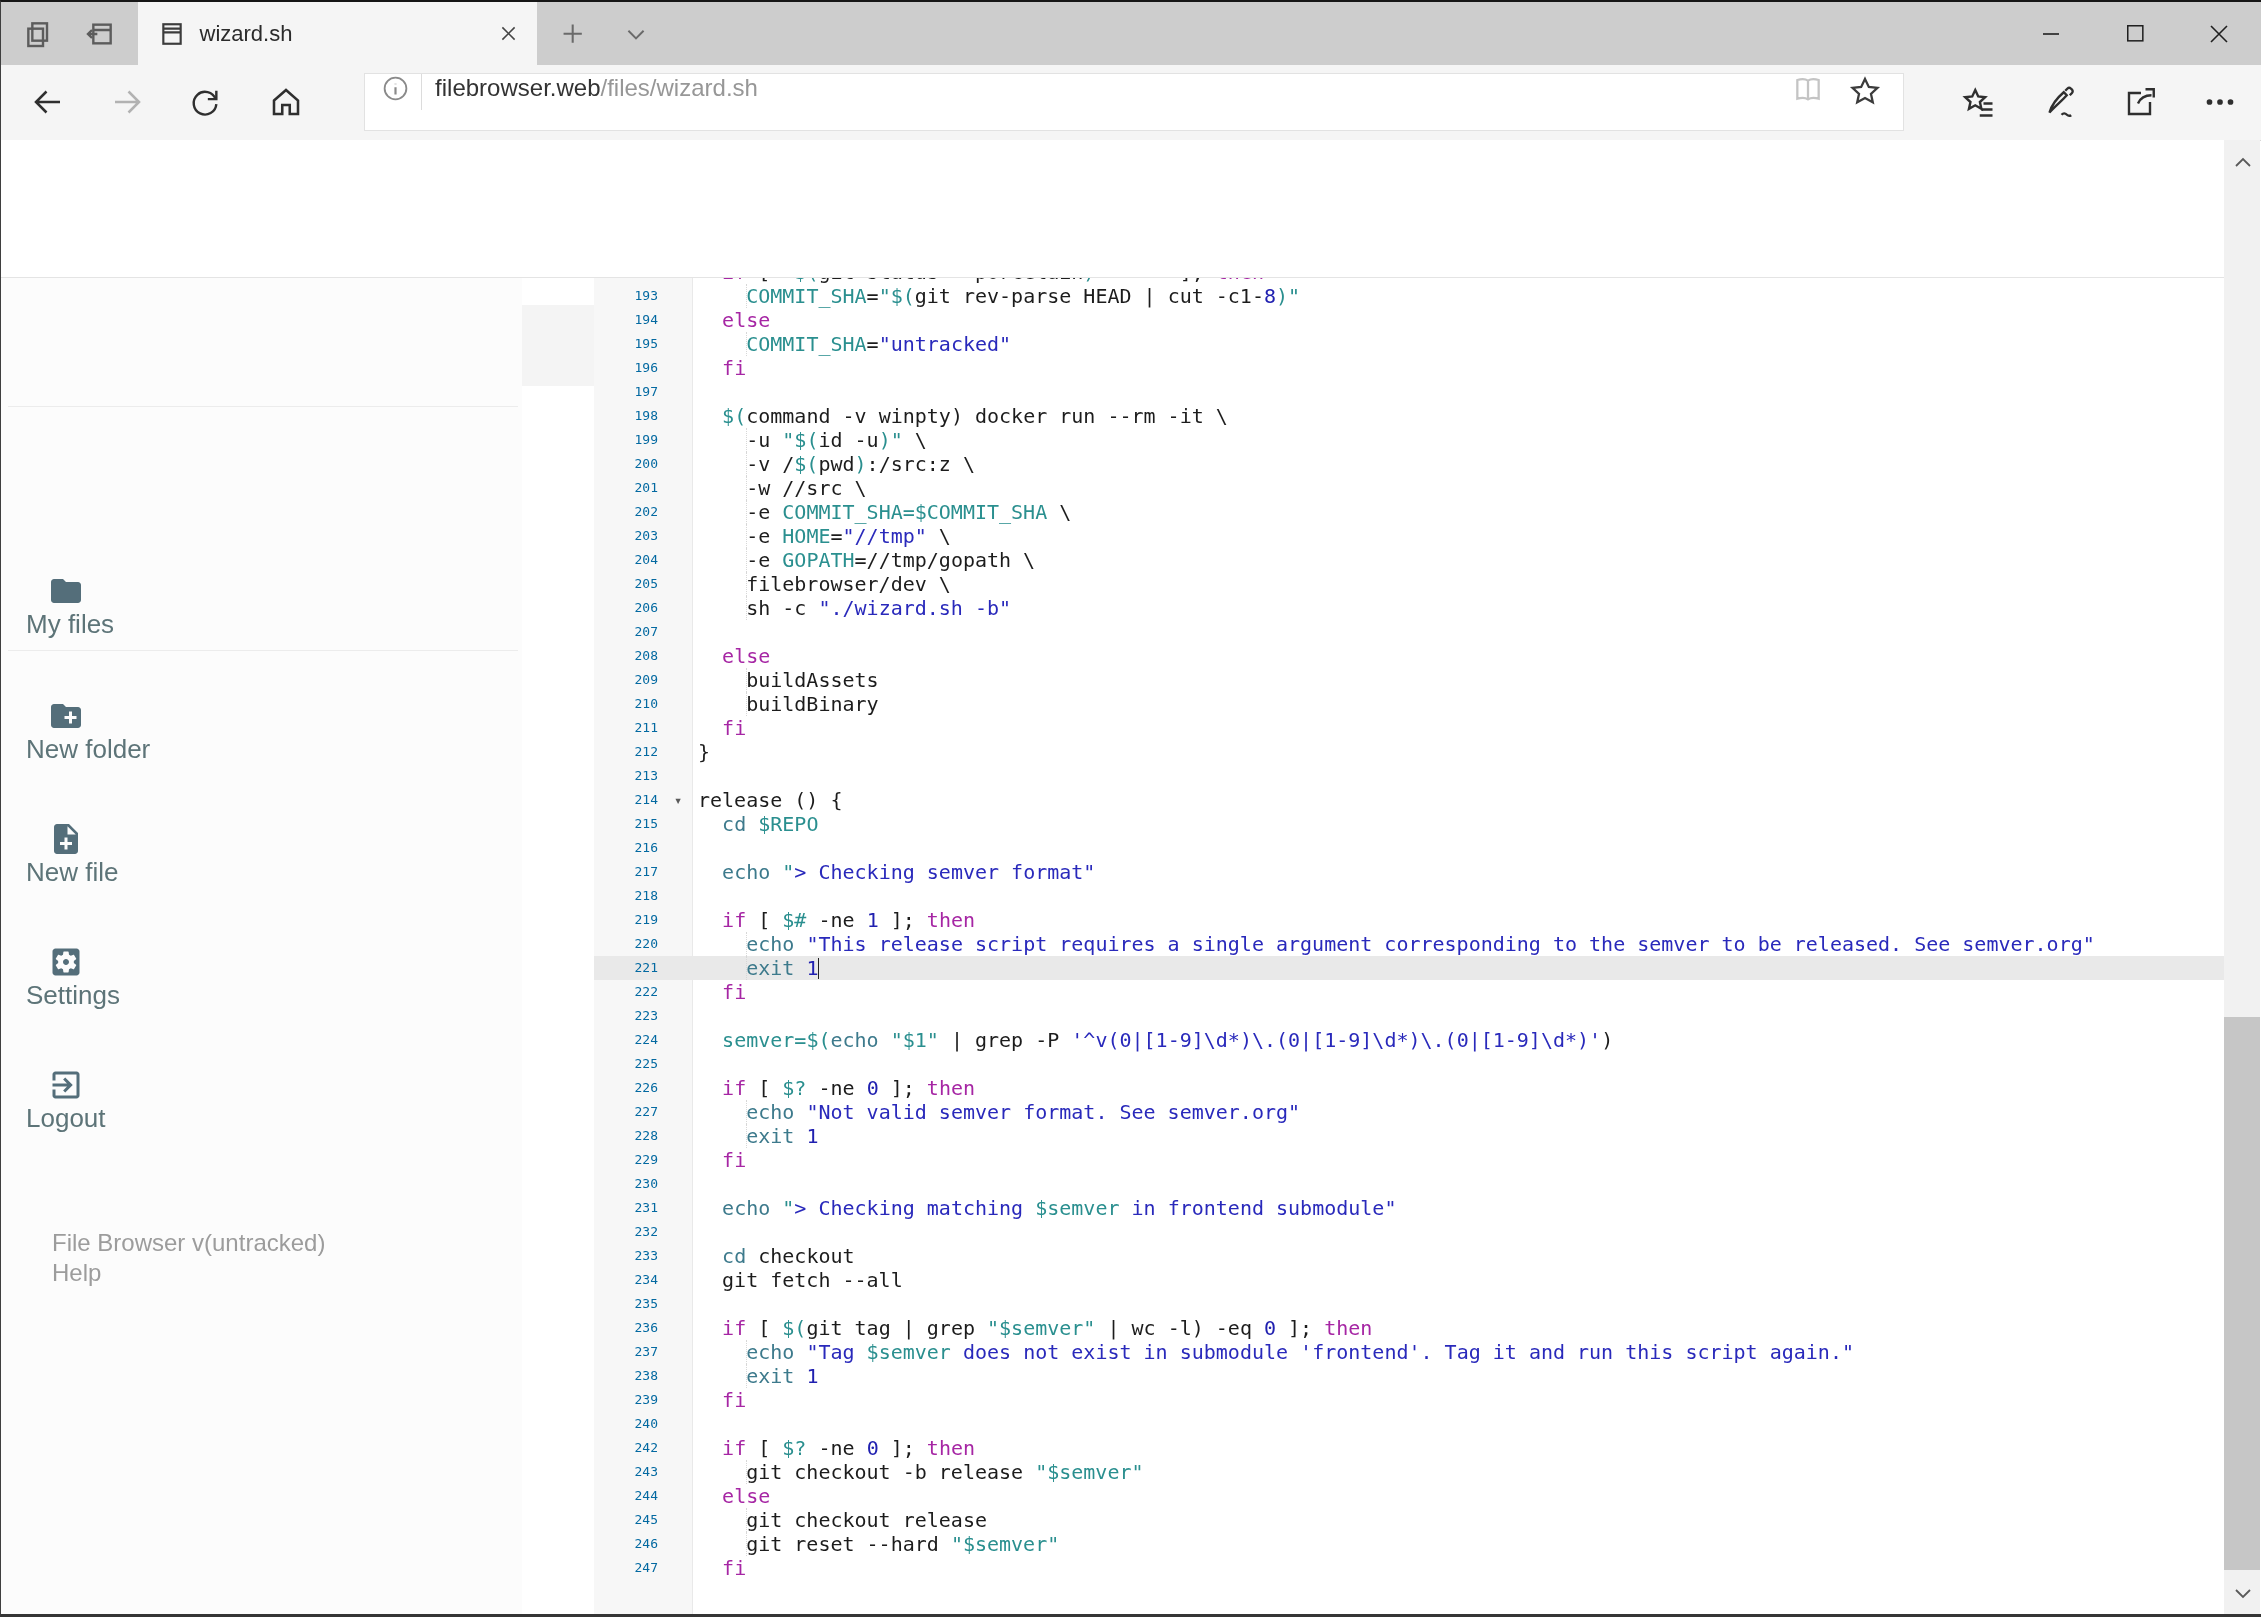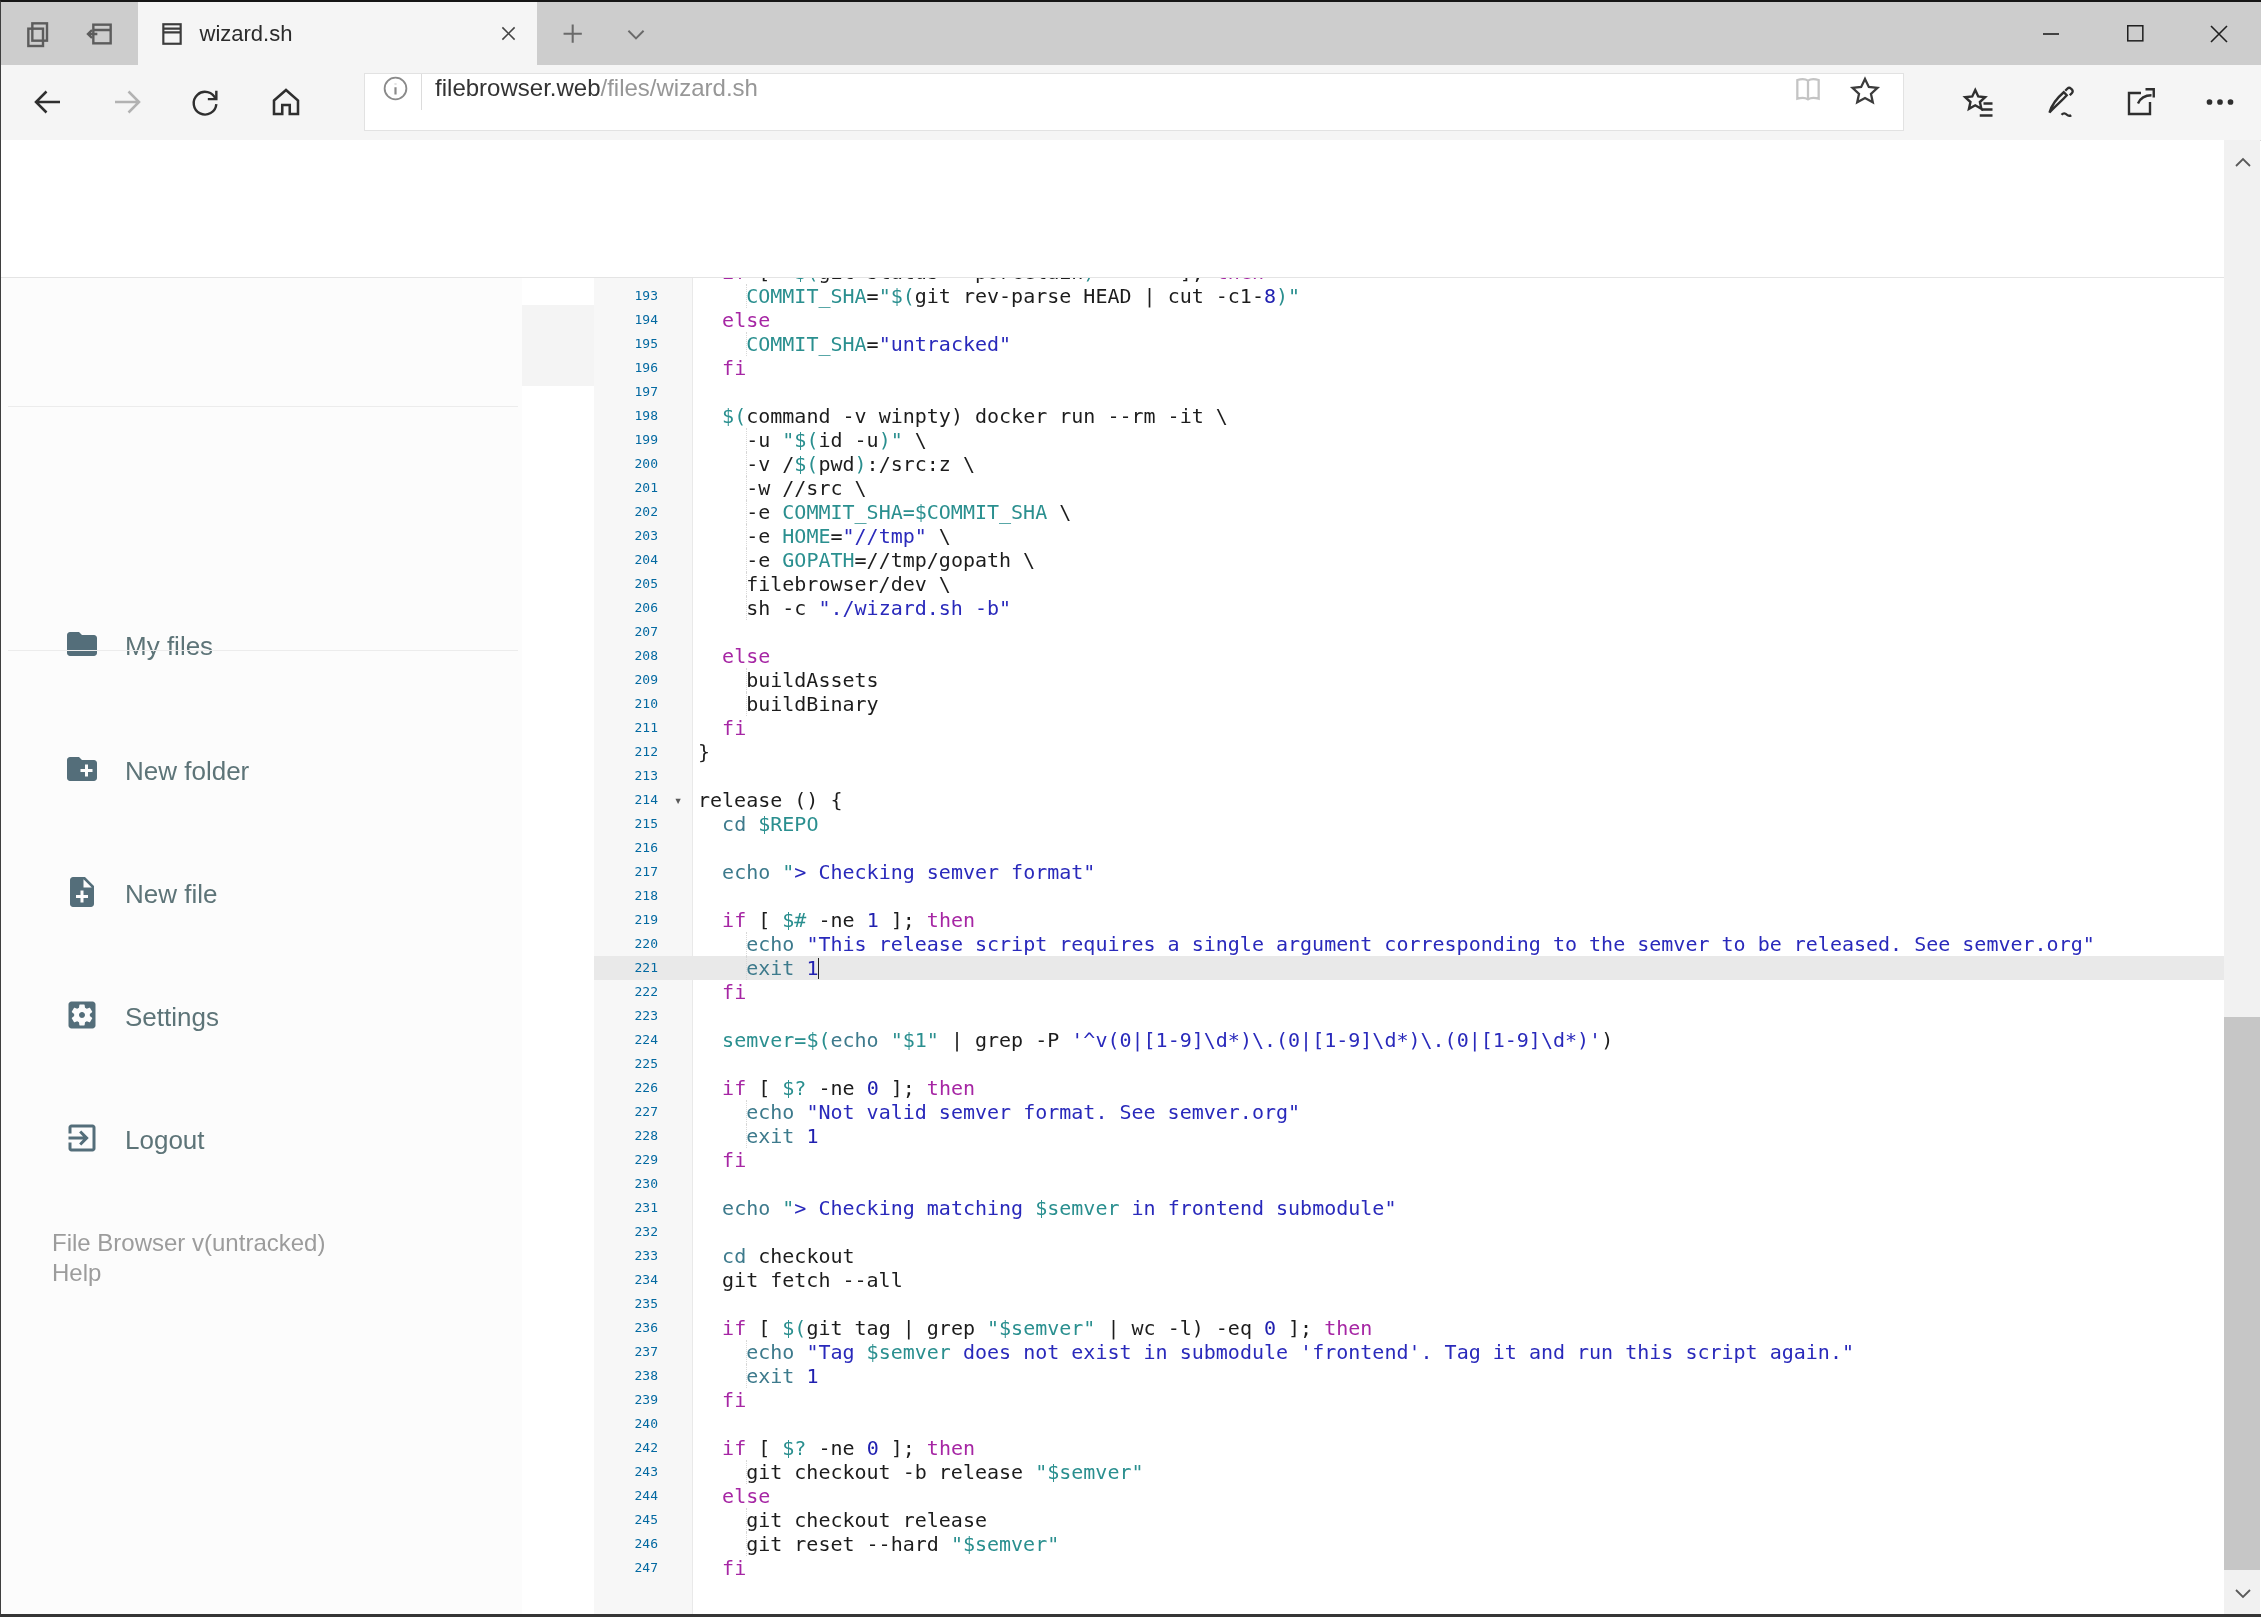--- a/index.html
+++ b/index.html
@@ -25,21 +25,21 @@
   .urldiv{width:0.8px;height:36px;background:#dcdcdc;margin-left:11.3px;}
   
   #appheader{left:0;top:138px;width:2223px;height:137px;background:#fff;border-bottom:0.8px solid #e4e4e4;}
   #logo{position:absolute;left:48px;top:173px;width:68px;height:68px;border-radius:50%;background:#fff;border:7.3px solid #2b7de9;box-sizing:border-box;display:flex;align-items:center;justify-content:center;overflow:hidden;}
   #searchbox{position:absolute;left:147px;top:165px;width:806px;height:81px;background:#f4f4f4;border-radius:6.5px;display:flex;align-items:center;}
   #searchph{font-size:25px;color:#9a9a9a;margin-left:11.3px;}
   #headtools{position:absolute;left:1445px;top:138px;height:137px;display:flex;align-items:center;}
   .htool{width:87px;height:137px;display:flex;align-items:center;justify-content:center;}
   
   #sidebar{left:0;top:276px;width:521px;height:1338px;background:#fcfcfc;}
-  .sbitem{position:absolute;left:16px;width:521px;height:89px;display:flex;align-items:flex-end;}
+  .sbitem{position:absolute;left:0;width:521px;height:89px;display:flex;align-items:flex-start;flex-direction:column;}
   .sbicon{margin-left:47px;width:36px;height:36px;}
   .sblabel{margin-left:25px;font-size:26px;color:#5d7478;}
   .sbdiv{position:absolute;left:6.5px;width:510px;height:0;border-top:1.6px solid #ececec;}
   .sbsmall{position:absolute;left:51px;font-size:24px;color:#9c9c9c;}
   
   #editor{left:593px;top:276px;width:1630px;height:1339px;background:#fff;overflow:hidden;}
   #gutterbg{position:absolute;left:0;top:0;width:98px;height:1339px;background:#f7f7f7;border-right:0.8px solid #e9e9e9;}
   #rows{position:absolute;left:0;top:0;width:1630px;}
   .row{position:relative;height:24px;display:flex;font-family:"DejaVu Sans Mono",monospace;font-size:20px;line-height:24px;white-space:pre;}
   .row:first-child{margin-top:-18px;}

